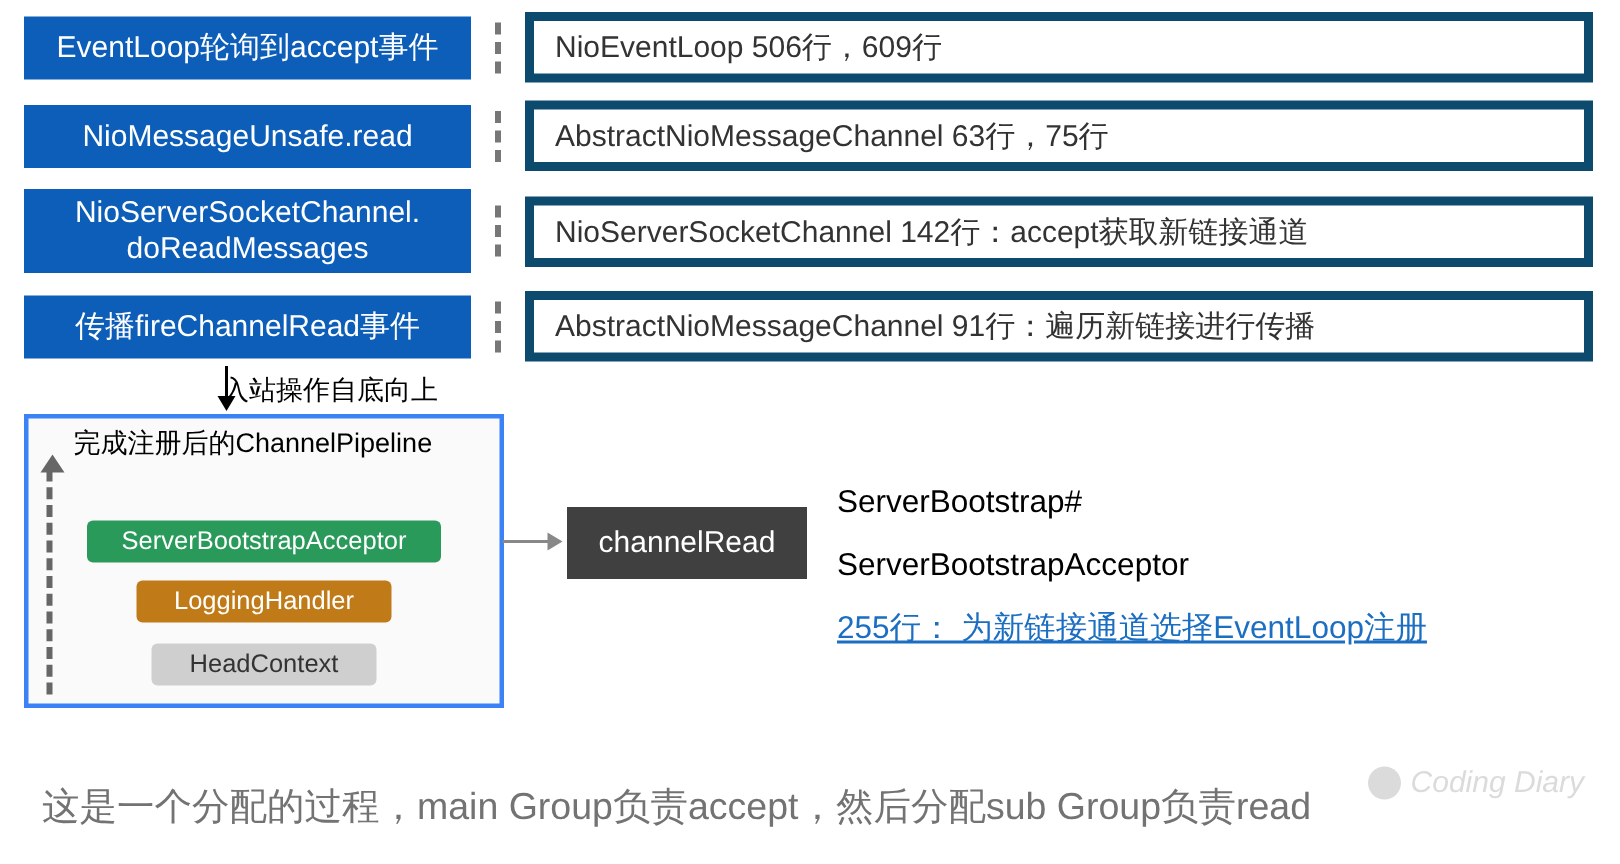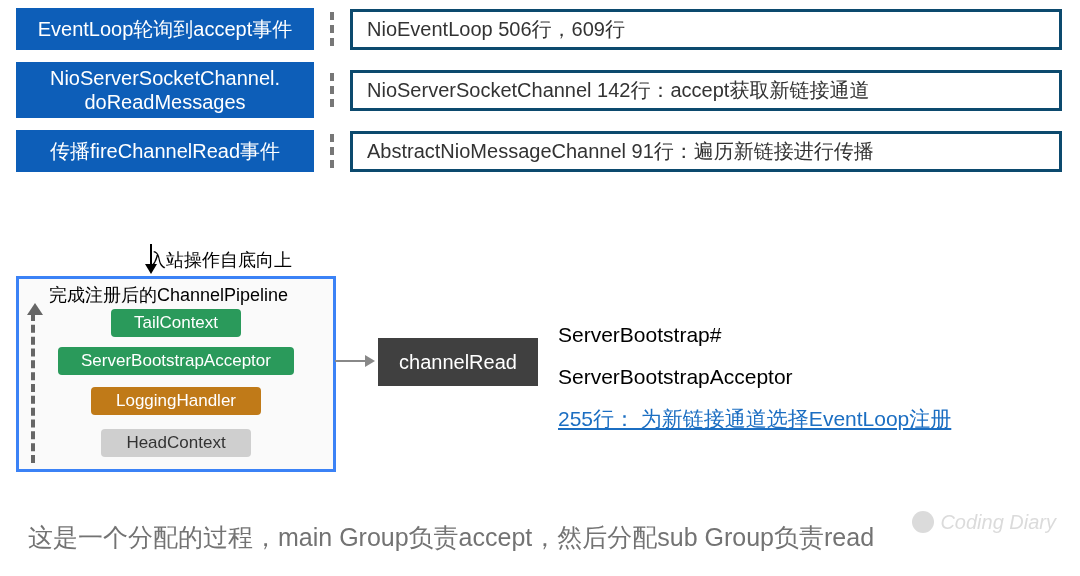--- a/index.html
+++ b/index.html
@@ -31,21 +31,21 @@
     align-items: center;
     justify-content: center;
   }
   .dash-v .seg {
     width: 4px;
     height: 34px;
     border-left: 4px dashed #777;
   }
   .desc-box {
     flex: 1;
-    border: 3px solid #0c4a6e;
+    border: 6px solid #0c4a6e;
     background: #fff;
     color: #333;
     font-size: 20px;
     display: flex;
     align-items: center;
     padding: 4px 14px;
     margin-right: 18px;
   }
   .rows-area { position: absolute; left: 16px; top: 8px; right: 0; }
   .arrow-down {
@@ -161,20 +161,27 @@
 
 <div class="rows-area">
   <div class="row">
     <div class="blue-box">EventLoop轮询到accept事件</div>
     <div class="dash-v">
         <div class="seg"></div>
       </div>
     <div class="desc-box">NioEventLoop 506行，609行</div>
   </div>
   <div class="row">
+    <div class="blue-box">NioMessageUnsafe.read</div>
+    <div class="dash-v">
+        <div class="seg"></div>
+      </div>
+    <div class="desc-box">AbstractNioMessageChannel 63行，75行</div>
+  </div>
+  <div class="row">
     <div class="blue-box" style="white-space:pre-line">NioServerSocketChannel.
 doReadMessages</div>
     <div class="dash-v">
         <div class="seg"></div>
       </div>
     <div class="desc-box">NioServerSocketChannel 142行：accept获取新链接通道</div>
   </div>
   <div class="row">
     <div class="blue-box">传播fireChannelRead事件</div>
     <div class="dash-v">
@@ -183,21 +190,20 @@
     <div class="desc-box">AbstractNioMessageChannel 91行：遍历新链接进行传播</div>
   </div>
 </div>
 
 <div class="arrow-down"></div>
 <div class="arrow-down-text">入站操作自底向上</div>
 
 <div class="pipeline">
   <div class="pipeline-title">完成注册后的ChannelPipeline</div>
   <div class="up-dash"></div>
-  <div class="ctx tail">TailContext</div>
   <div class="ctx accept">ServerBootstrapAcceptor</div>
   <div class="ctx head">HeadContext</div>
   <div class="ctx log">LoggingHandler</div>
 </div>
 
 <div class="arrow-right"></div>
 
 <div class="channel-read">channelRead</div>
 
 <div class="right-notes">

